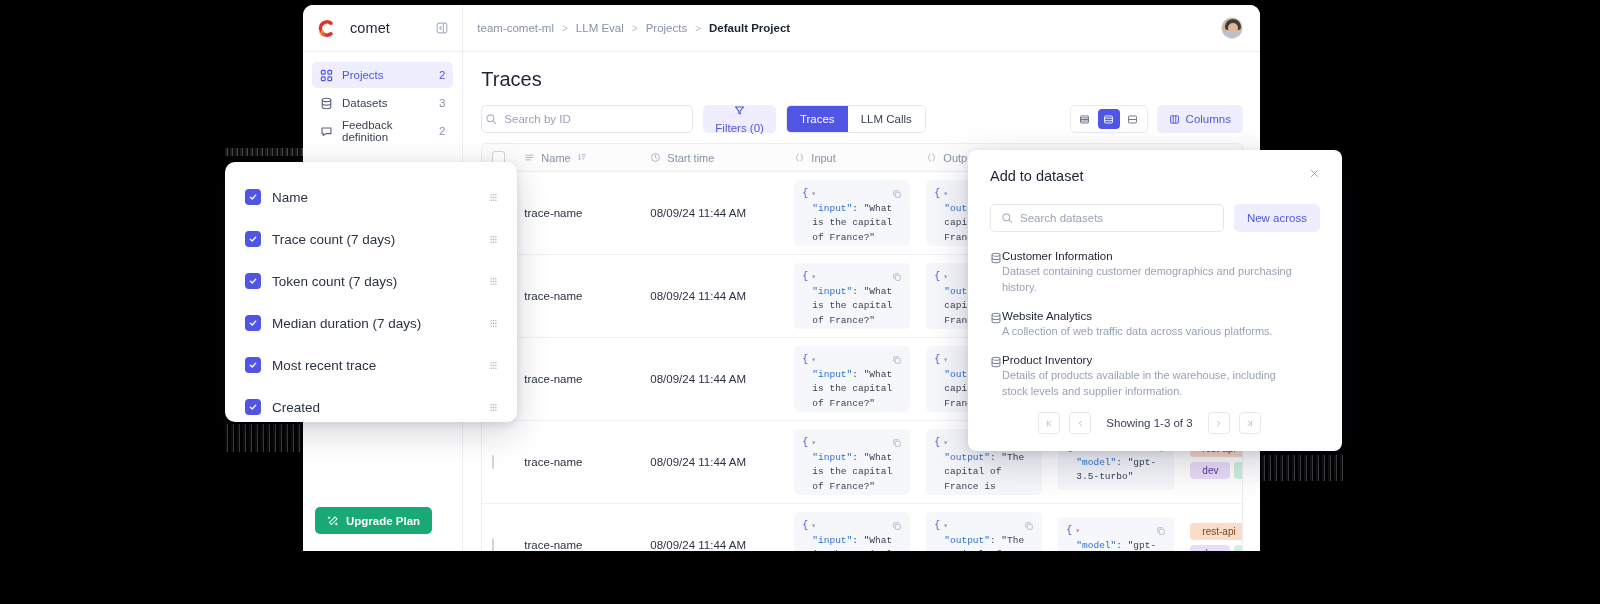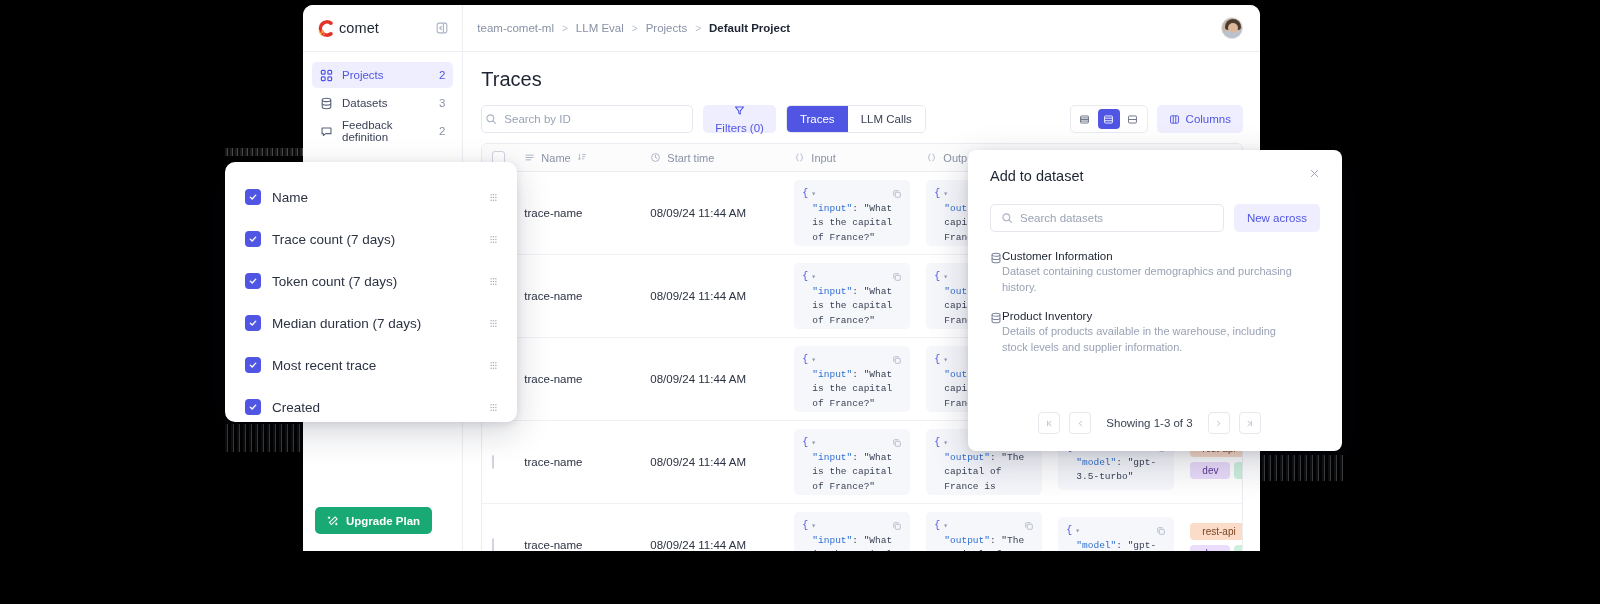--- a/index.html
+++ b/index.html
@@ -31,21 +31,21 @@
   }
   .brand-row {
     height: 47px; display: flex; align-items: center;
     padding: 0 13px 0 14px;
     border-bottom: 1px solid #eceef2;
   }
   .logo-mark { width: 19px; height: 19px; position: relative; flex: 0 0 auto; }
   .logo-mark svg { display:block; }
   .brand-name {
     font-size: 14.5px; color: #1d2432; letter-spacing: .1px;
-    margin-left: 3px; font-weight: 400;
+    margin-left: 14px; font-weight: 400;
   }
   .collapse-btn { margin-left: auto; width: 14px; height: 14px; color:#aab2c4; }
   .collapse-btn svg { display:block; }
 
   .nav { padding: 10px 9px 0 9px; }
   .nav-item {
     display: flex; align-items: center; gap: 9px;
     height: 26px; padding: 0 8px; border-radius: 5px;
     font-size: 11.5px; color: #3a4256; margin-bottom: 2px;
     cursor: pointer;
@@ -887,20 +887,33 @@
           <span class="ico">
             <svg width="12" height="12" viewBox="0 0 14 14" fill="none" stroke="currentColor" stroke-width="1.2">
               <ellipse cx="7" cy="3.2" rx="4.6" ry="1.8"></ellipse>
               <path d="M2.4 3.2v7.6c0 1 2.06 1.8 4.6 1.8s4.6-.8 4.6-1.8V3.2"></path>
               <path d="M2.4 7c0 1 2.06 1.8 4.6 1.8s4.6-.8 4.6-1.8"></path>
             </svg>
           </span>
           <span>
             <div class="ds-name">Customer Information</div>
             <div class="ds-desc">Dataset containing customer demographics and purchasing history.</div>
+          </span>
+        </div>
+        <div class="ds-row">
+          <span class="ico">
+            <svg width="12" height="12" viewBox="0 0 14 14" fill="none" stroke="currentColor" stroke-width="1.2">
+              <ellipse cx="7" cy="3.2" rx="4.6" ry="1.8"></ellipse>
+              <path d="M2.4 3.2v7.6c0 1 2.06 1.8 4.6 1.8s4.6-.8 4.6-1.8V3.2"></path>
+              <path d="M2.4 7c0 1 2.06 1.8 4.6 1.8s4.6-.8 4.6-1.8"></path>
+            </svg>
+          </span>
+          <span>
+            <div class="ds-name">Website Analytics</div>
+            <div class="ds-desc">A collection of web traffic data across various platforms.</div>
           </span>
         </div>
         <div class="ds-row">
           <span class="ico">
             <svg width="12" height="12" viewBox="0 0 14 14" fill="none" stroke="currentColor" stroke-width="1.2">
               <ellipse cx="7" cy="3.2" rx="4.6" ry="1.8"></ellipse>
               <path d="M2.4 3.2v7.6c0 1 2.06 1.8 4.6 1.8s4.6-.8 4.6-1.8V3.2"></path>
               <path d="M2.4 7c0 1 2.06 1.8 4.6 1.8s4.6-.8 4.6-1.8"></path>
             </svg>
           </span>

